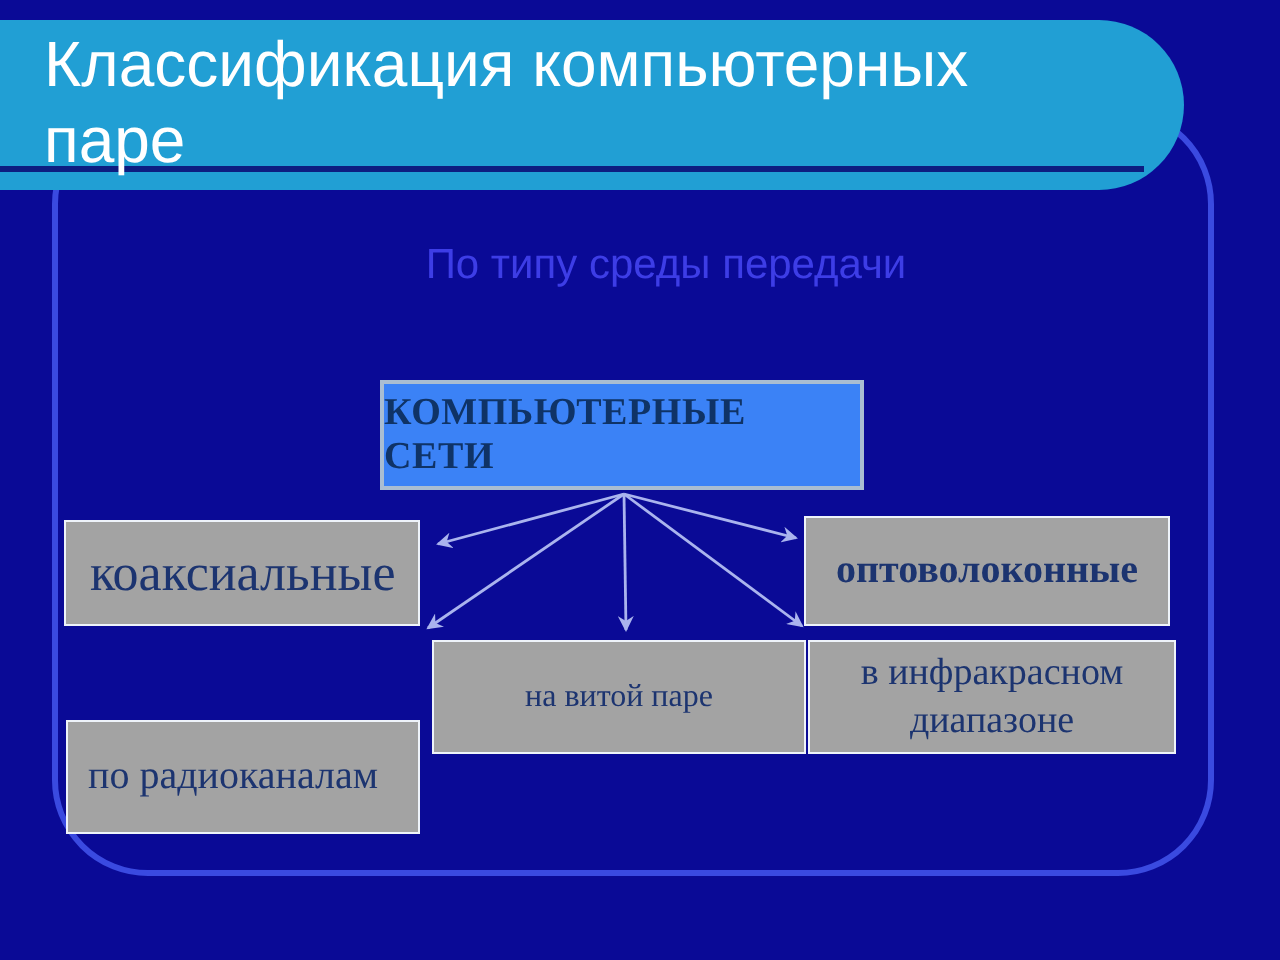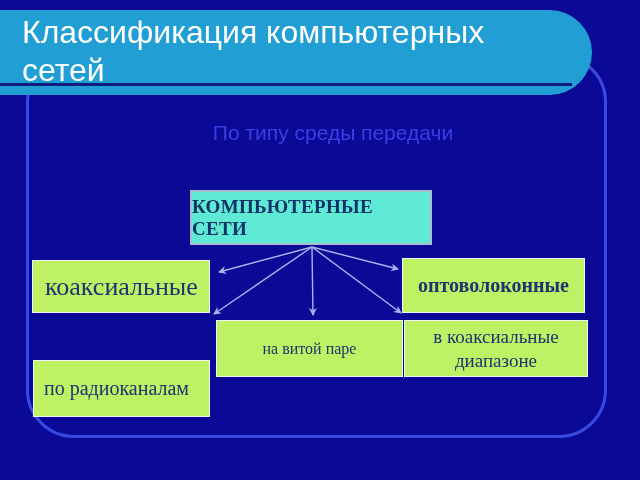--- a/index.html
+++ b/index.html
@@ -28,46 +28,46 @@
     color:#ffffff;font-size:32px;line-height:38px;font-weight:normal;
     z-index:2;
   }
   .subtitle{
     position:absolute;left:55px;top:121px;width:556px;text-align:center;
     color:#3d3de6;font-size:21px;z-index:2;
   }
   
   .root-node{
     position:absolute;left:190px;top:190px;width:242px;height:55px;
-    background:#5eead4;border:2px solid #a9bdd2;box-sizing:border-box;
+    background:#3b82f6;border:2px solid #a9bdd2;box-sizing:border-box;
     display:flex;align-items:center;justify-content:center;
     font-family:"Liberation Serif",serif;font-weight:bold;font-size:19px;
     color:#0f3366;letter-spacing:.3px;z-index:2;
   }
   .node{
-    position:absolute;background:#bef264;border:1px solid #eef3fa;
+    position:absolute;background:#a3a3a3;border:1px solid #eef3fa;
     box-sizing:border-box;color:#1c3470;
     font-family:"Liberation Serif",serif;display:flex;align-items:center;
     z-index:2;
   }
   .node-coaxial{left:32px;top:260px;width:178px;height:53px;font-size:26px;padding-left:12px;}
   .node-fiber{left:402px;top:258px;width:183px;height:55px;font-size:20px;font-weight:bold;justify-content:center;text-align:right;}
   .node-radio{left:33px;top:320px;width:177px;height:57px;font-size:20px;padding-left:10px;margin-top:40px;}
   .node-twisted{left:216px;top:320px;width:187px;height:57px;font-size:16px;justify-content:center;}
   .node-infrared{left:404px;top:320px;width:184px;height:57px;font-size:19px;line-height:24px;justify-content:center;text-align:center;padding:0 10px;}
   .arrows{position:absolute;left:0;top:0;width:640px;height:480px;z-index:2;pointer-events:none;}
 </style>
 </head>
 <body>
 
 <div class="frame"></div>
 
 <div class="banner">
   <div class="banner-line"></div>
-  <div class="title">Классификация компьютерных сетей</div>
+  <div class="title">Классификация компьютерных паре</div>
 </div>
 
 <div class="subtitle">По типу среды передачи</div>
 
 <div class="root-node">КОМПЬЮТЕРНЫЕ СЕТИ</div>
 
 <svg class="arrows" viewBox="0 0 640 480" xmlns="http://www.w3.org/2000/svg">
   <defs>
     <marker id="ah" markerWidth="9" markerHeight="8" refX="7" refY="4" orient="auto" markerUnits="userSpaceOnUse">
       <path d="M0,0 L8,4 L0,8 L2.5,4 z" fill="#aab4ee"></path>
@@ -77,13 +77,13 @@
   <line x1="312" y1="247" x2="214" y2="314" stroke="#aab4ee" stroke-width="1.4" marker-end="url(#ah)"></line>
   <line x1="312" y1="247" x2="313" y2="315" stroke="#aab4ee" stroke-width="1.4" marker-end="url(#ah)"></line>
   <line x1="312" y1="247" x2="398" y2="269" stroke="#aab4ee" stroke-width="1.4" marker-end="url(#ah)"></line>
   <line x1="312" y1="247" x2="401" y2="313" stroke="#aab4ee" stroke-width="1.4" marker-end="url(#ah)"></line>
 </svg>
 
 <div class="node node-coaxial">коаксиальные</div>
 <div class="node node-fiber">оптоволоконные</div>
 <div class="node node-radio">по радиоканалам</div>
 <div class="node node-twisted">на витой паре</div>
-<div class="node node-infrared">в коаксиальные диапазоне</div>
+<div class="node node-infrared">в инфракрасном диапазоне</div>
 
 </body></html>

